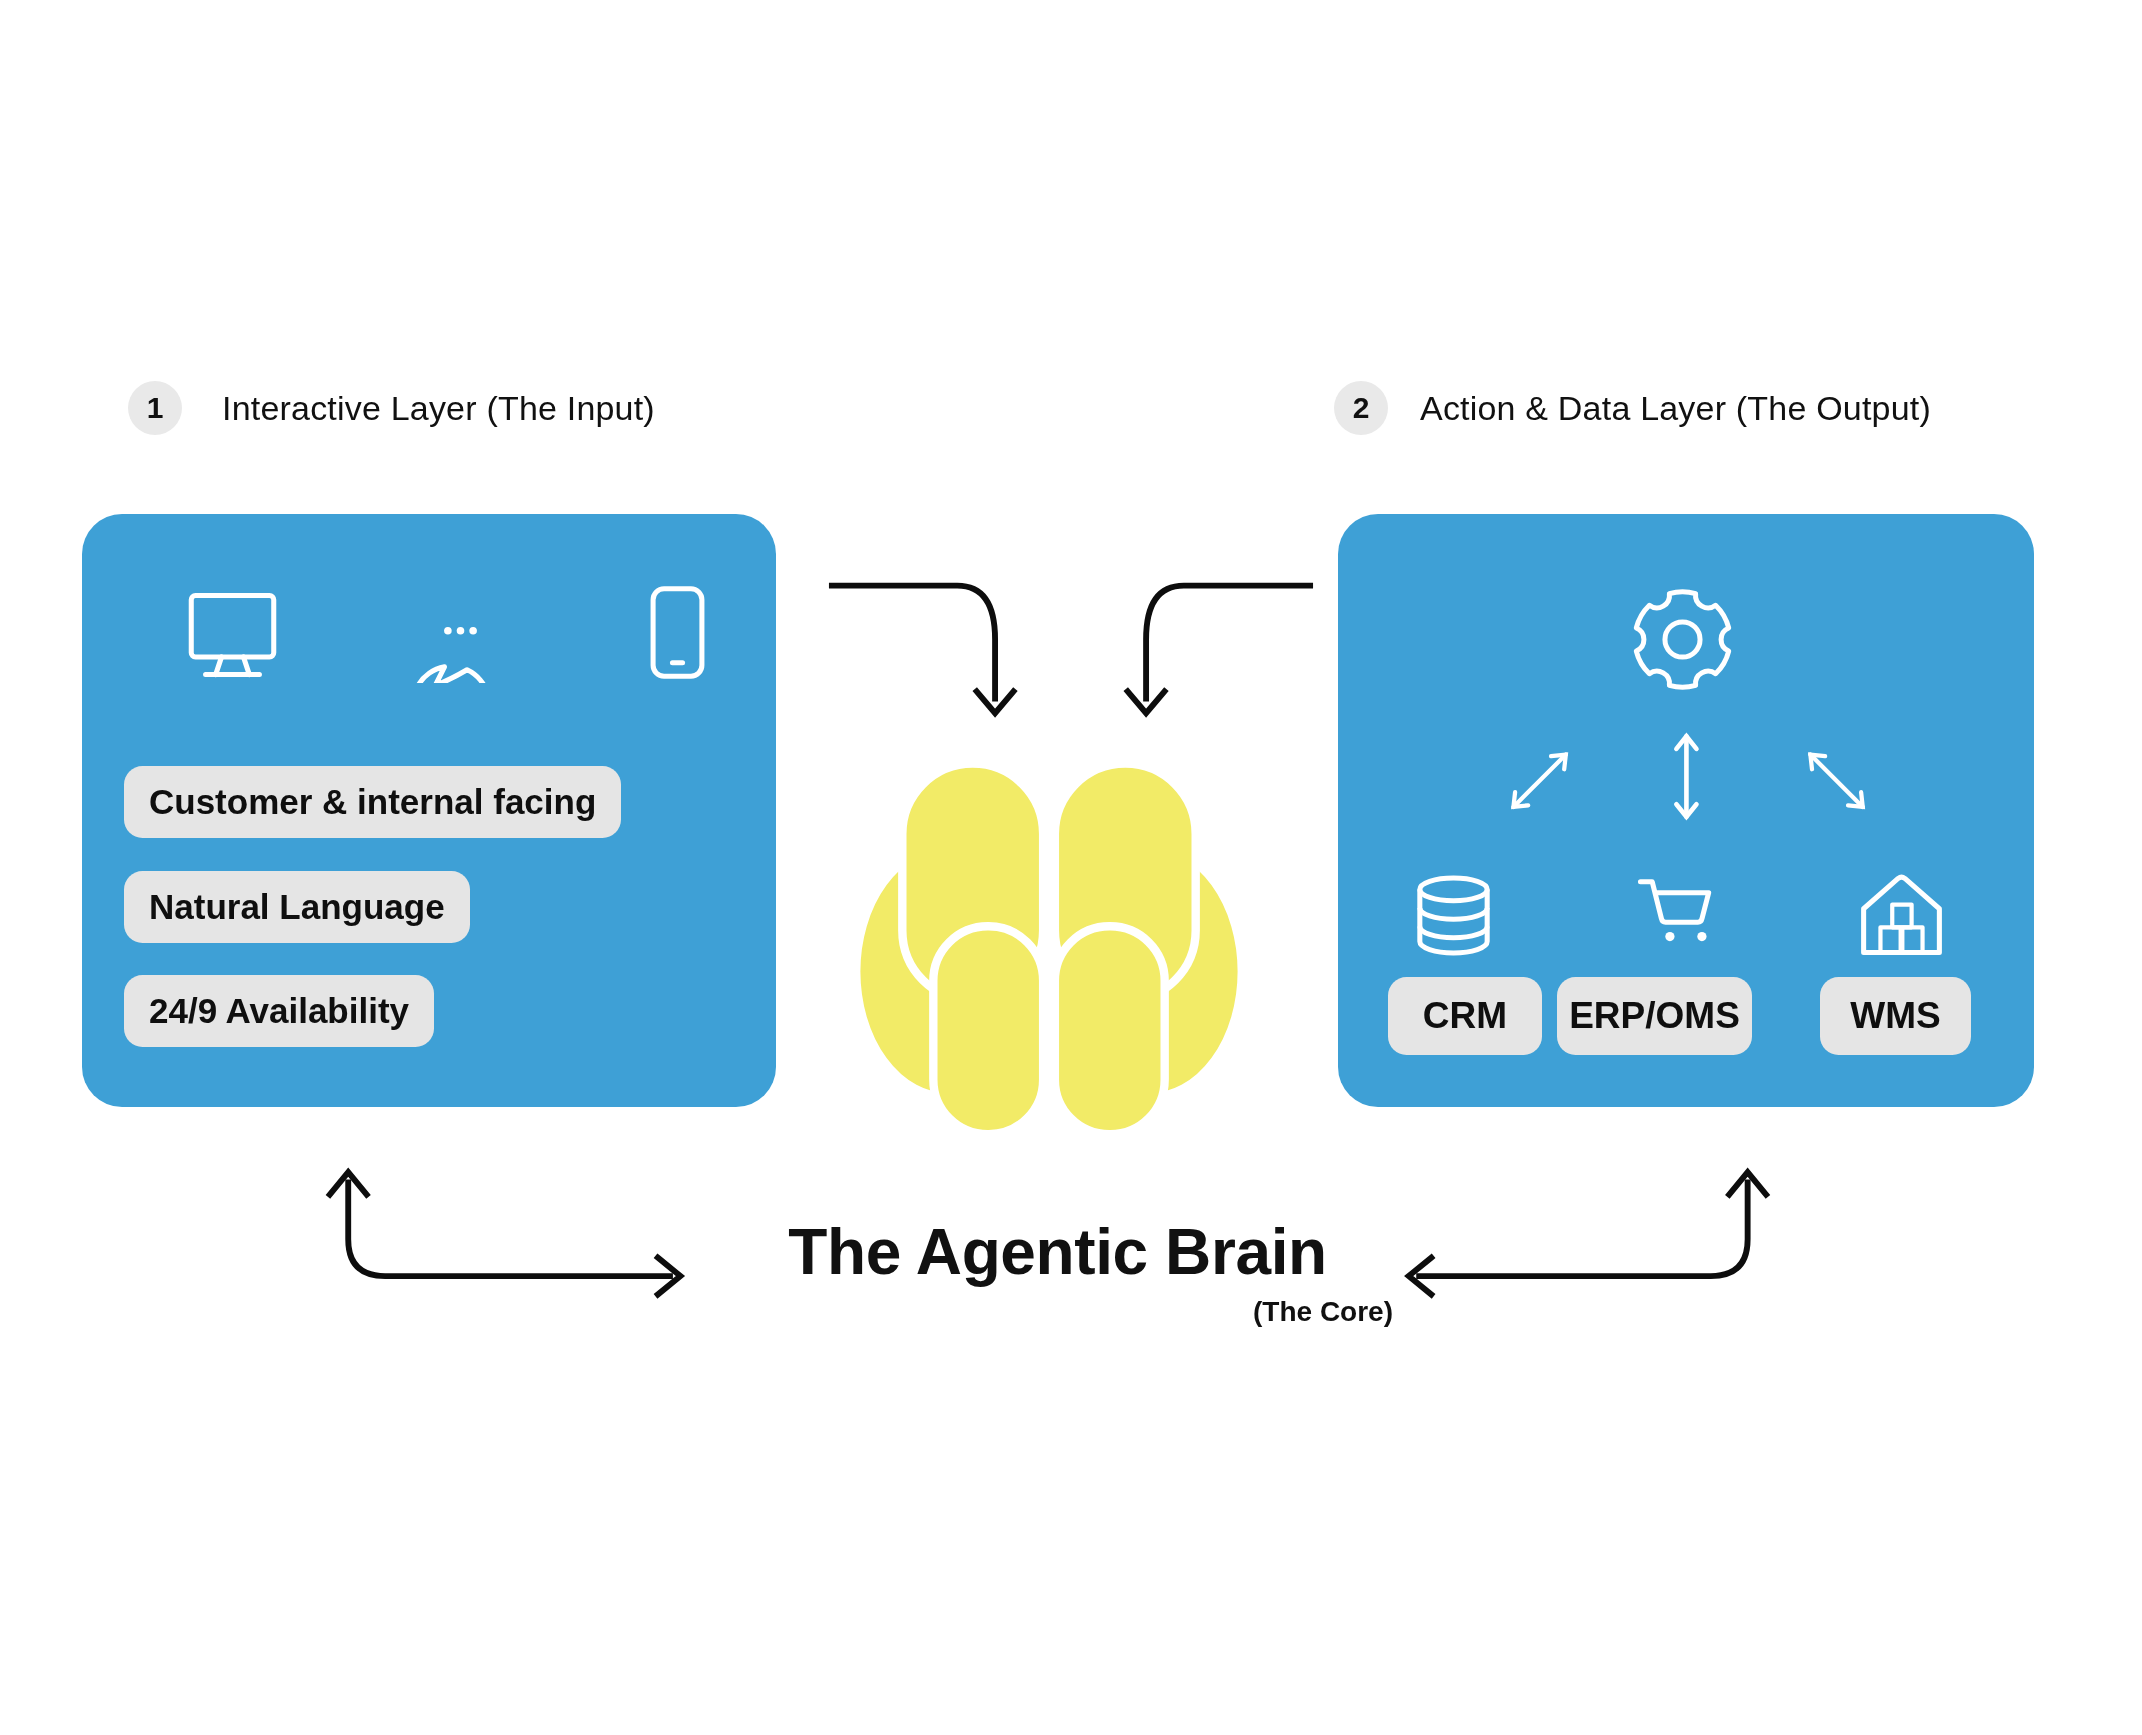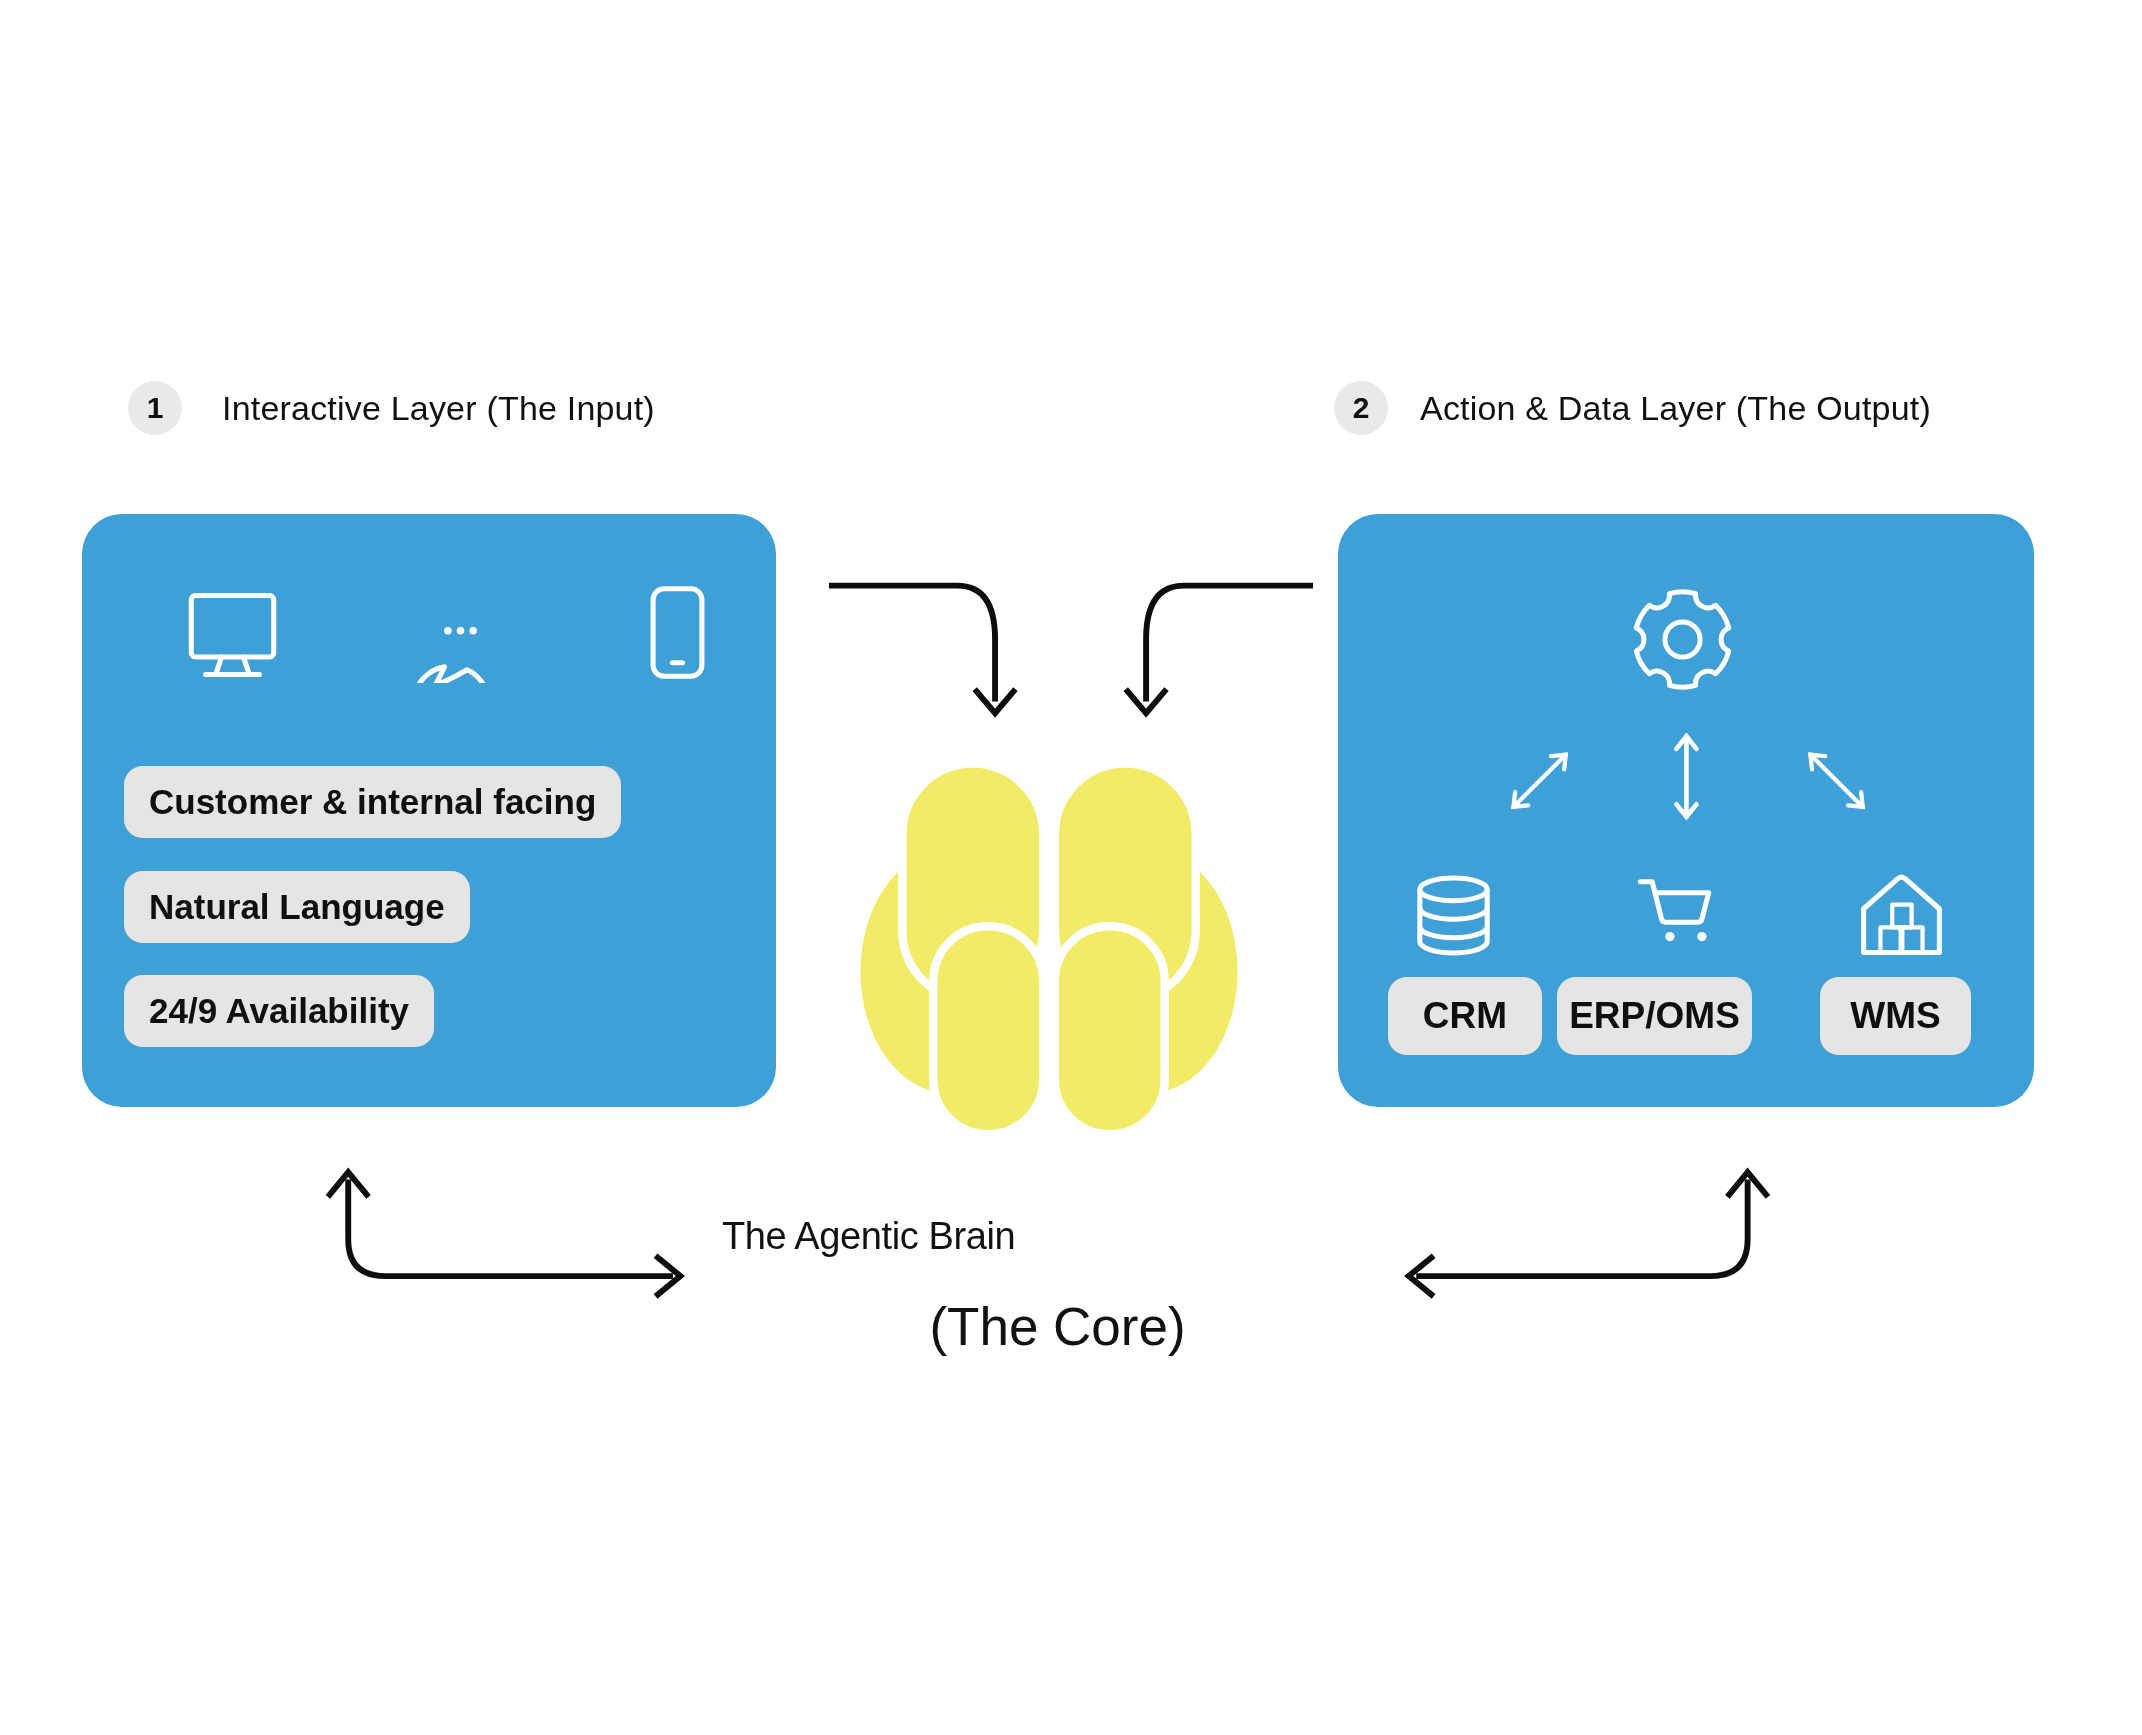--- a/index.html
+++ b/index.html
@@ -9,22 +9,22 @@
   .badge{width:54px;height:54px;border-radius:50%;background:#E9E9E9;
          display:flex;align-items:center;justify-content:center;
          font-size:30px;font-weight:700;color:#111;}
   .hdr{height:54px;display:flex;align-items:center;
        font-size:34px;font-weight:400;letter-spacing:0.2px;}
   .panel{background:#3EA0D6;border-radius:40px;}
   .pill{background:#E5E5E5;border-radius:18.5px;color:#0f0f0f;
         display:inline-flex;align-items:center;font-weight:600;}
   .pill-l{height:72px;font-size:35px;padding:0 25px;}
   .pill-r{height:78px;font-size:37px;justify-content:center;position:absolute;}
-  .title{font-size:38px;font-weight:400;letter-spacing:-0.4px;}
-  .subtitle{font-size:53px;font-weight:400;text-align:center;}
+  .title{font-size:64px;font-weight:700;text-align:center;letter-spacing:-0.4px;}
+  .subtitle{font-size:28px;font-weight:700;text-align:right;}
   svg{display:block;}
   .wicon{stroke:#ffffff;fill:none;stroke-width:6;}
 </style>
 </head>
 <body>
 
 <div class="abs badge" style="left:128px;top:381px;">
   <span>1</span>
 </div>
 <div class="abs hdr" style="left:222px;top:381px;">Interactive Layer (The Input)</div>

